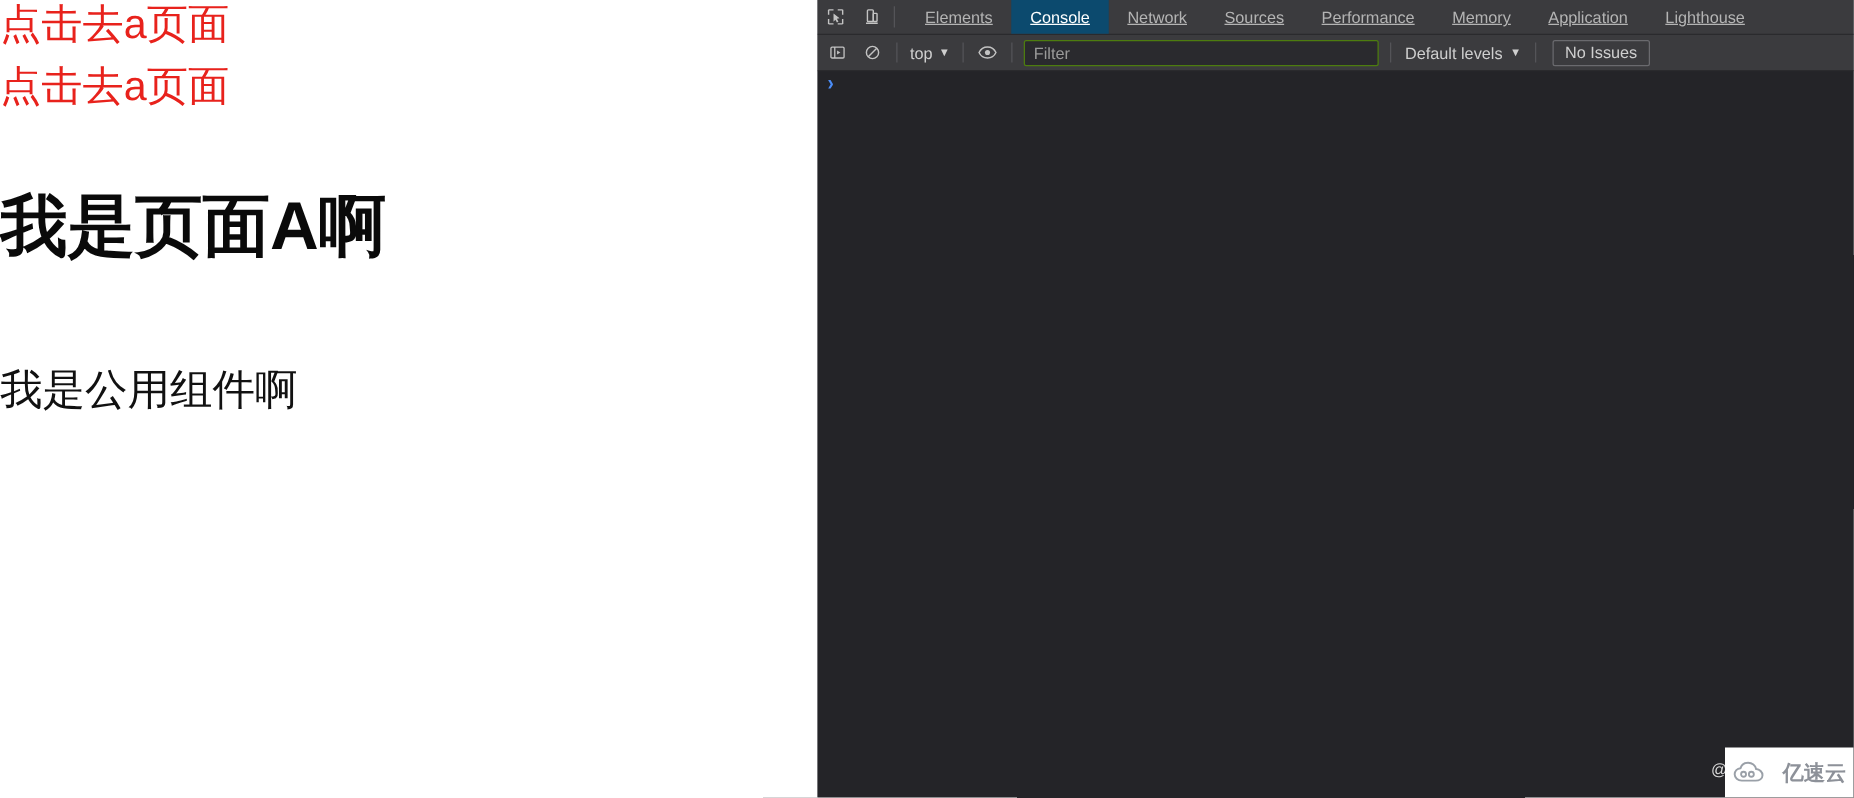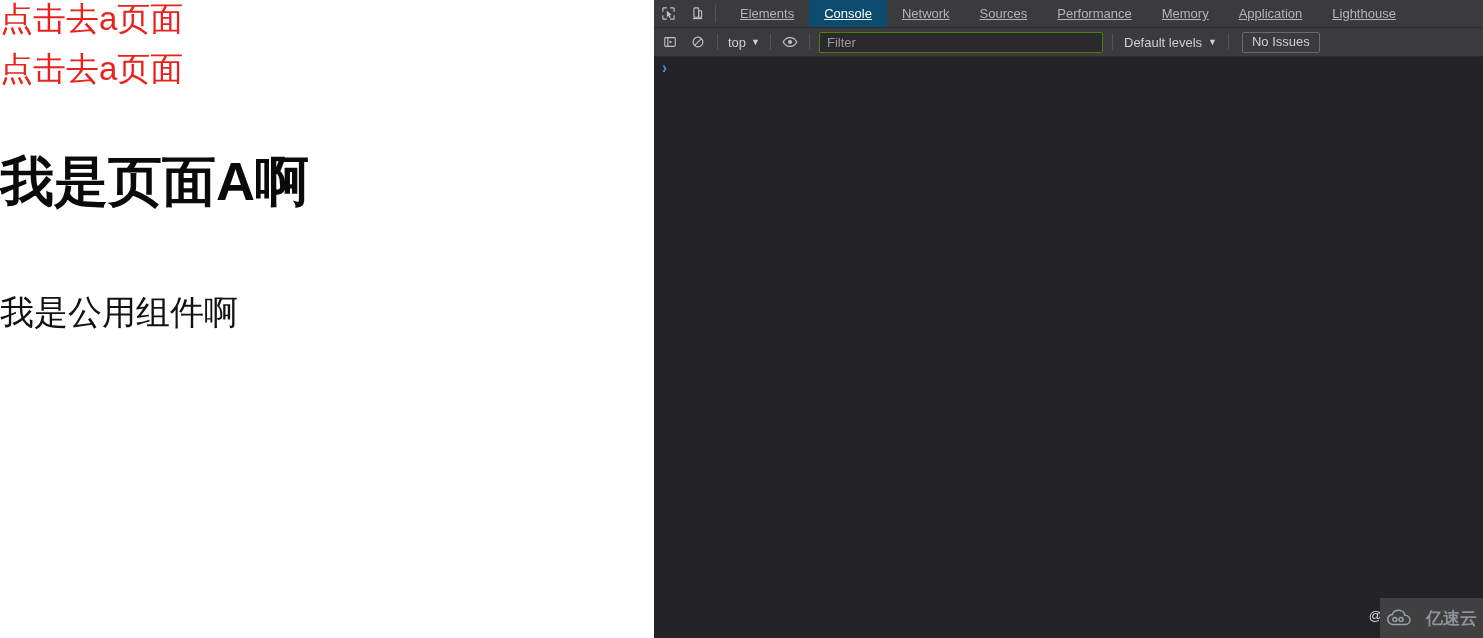--- a/index.html
+++ b/index.html
@@ -240,21 +240,21 @@
     font-size: 13px;
     white-space: nowrap;
     letter-spacing: 0px;
   }
   .wm-box {
     position: absolute;
     right: 0px;
     bottom: 0px;
     width: 103px;
     height: 40px;
-    background: #404040;
+    background: #ffffff;
     display: flex;
     align-items: center;
     justify-content: center;
     gap: 14px;
   }
   .wm-logo { display: block; }
   .wm-brand {
     color: #8d9199;
     font-size: 17px;
     font-weight: 700;

